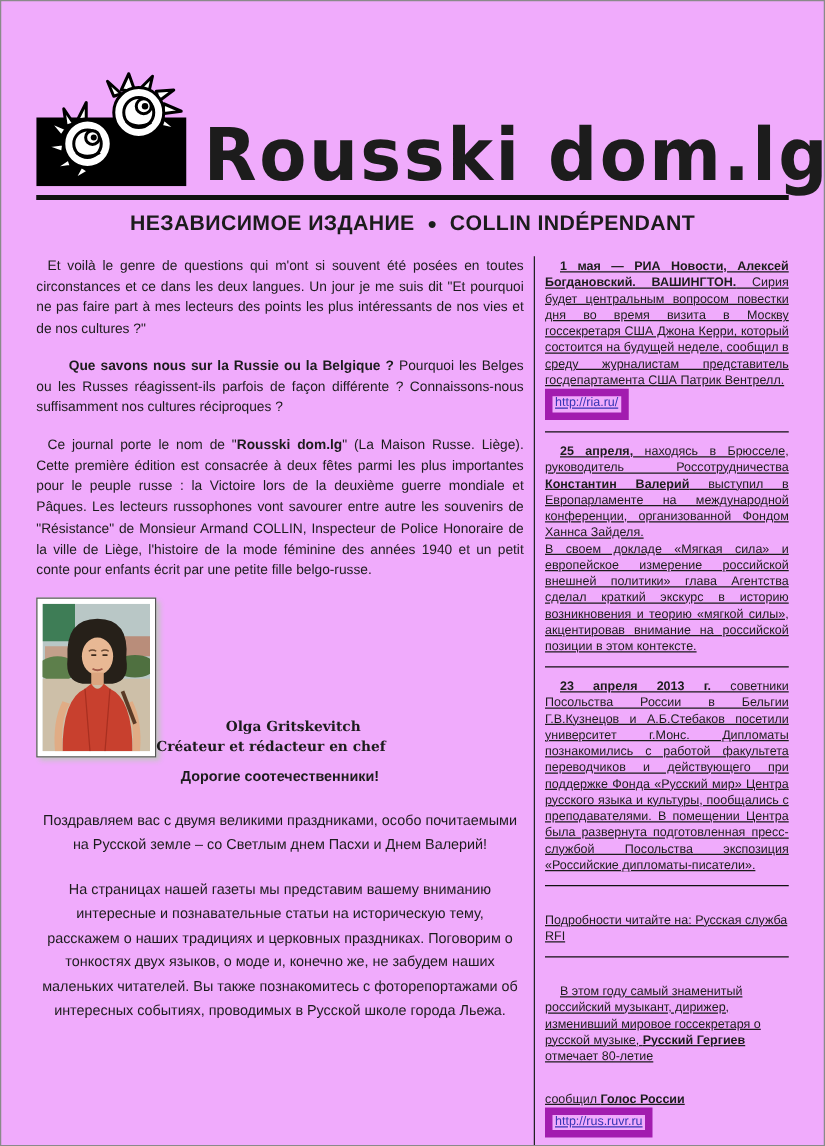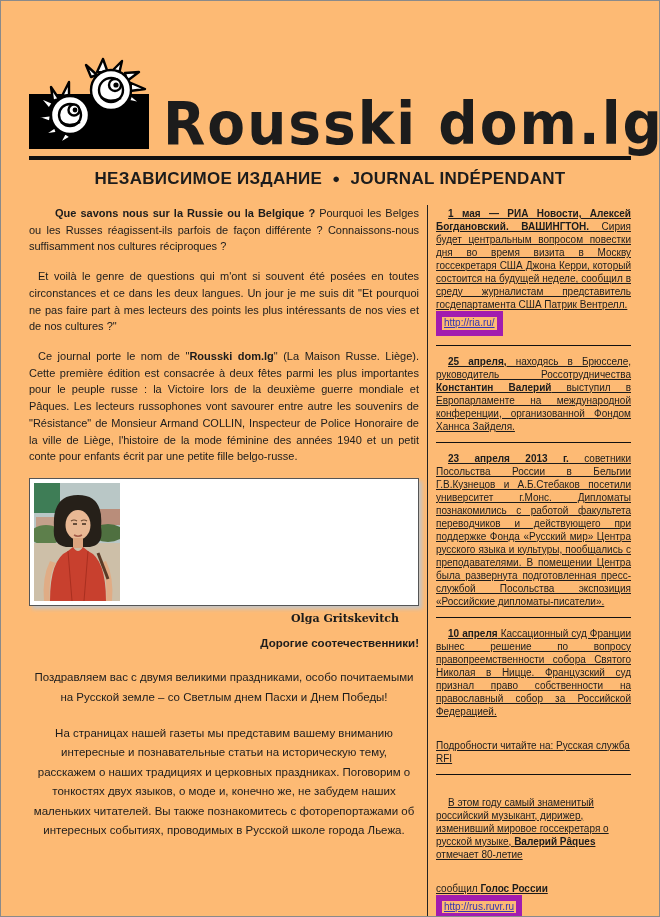--- a/index.html
+++ b/index.html
@@ -1,17 +1,17 @@
 <!DOCTYPE html>
 <html><head>
 <meta charset="utf-8">
 <style>
   html,body{margin:0;padding:0;background:#e8e8e8;}
   .page{
-    width:660px;height:917px;margin:0 auto;background:#fdba74;
+    width:660px;height:917px;margin:0 auto;background:#f0abfc;
     border:1px solid #8a8a8a;box-sizing:border-box;
     font-family:"Liberation Sans",sans-serif;color:#1c1c1c;
     overflow:hidden;position:relative;
   }
   .inner{padding:0 28px;}
 
   
   .logo-row{display:flex;align-items:flex-end;margin-top:54px;height:94px;}
   .logo-mark{width:122px;height:92px;flex:0 0 auto;}
   .logo-mark svg{display:block;}
@@ -29,31 +29,31 @@
 
   
   main{display:flex;align-items:stretch;margin-top:6px;}
   .col-left{width:390px;flex:0 0 auto;font-size:11px;line-height:1.52;}
   .divider{width:1px;background:#222;margin-left:8px;}
   .col-right{flex:1;padding-left:8px;font-size:10px;line-height:1.3;}
 
   
   .fp{text-align:justify;margin:0 0 13px;text-indent:9px;}
   .fp.first{text-indent:26px;}
-  .photo-wrap{display:flex;flex-direction:column;margin:0 0 8px;}
+  .photo-wrap{display:flex;align-items:flex-end;margin:0 0 8px;}
   .photo-frame{
     border:1.5px solid #555;background:#fff;padding:4px;
     box-shadow:3px 3px 4px #c4c4c4;line-height:0;
   }
   .caption{
     font-family:"DejaVu Serif",serif;font-weight:bold;font-size:11px;
     text-align:right;line-height:1.45;margin-top:5px;
   }
   .caption .cap-name{padding-right:20px;}
-  .greet-title{text-align:right;font-weight:bold;font-size:11.5px;margin:0 0 16px;}
+  .greet-title{text-align:center;font-weight:bold;font-size:11.5px;margin:0 0 16px;}
   .greet{text-align:center;font-size:11.5px;line-height:1.7;margin:0 4px 16px;}
 
   
   .news{text-align:justify;margin:2px 0 6px;text-decoration:underline;}
   .news p{margin:0;}
   .news p.ti{text-indent:12px;}
   .news p.left{text-align:left;margin-top:21px;}
   .sep{border-top:1px solid #111;margin:9px 0;}
   .b{font-weight:bold;}
   a.linkbox{
@@ -98,29 +98,29 @@
               <circle cx="41" cy="58" r="11" fill="none"></circle>
               <circle cx="45" cy="53" r="5.5" fill="#fff"></circle>
               <circle cx="46" cy="53" r="2.4" fill="#000" stroke="none"></circle>
               <path d="M32 65 Q40 71 51 65" fill="none"></path>
             </g>
           </svg>
         </div>
         <div class="logo-text">Rousski dom.lg</div>
       </div>
       <div class="top-rule"></div>
-      <div class="tagline"><span>НЕЗАВИСИМОЕ ИЗДАНИЕ</span><span class="dot">●</span><span>JOURNAL INDÉPENDANT</span></div>
+      <div class="tagline"><span>НЕЗАВИСИМОЕ ИЗДАНИЕ</span><span class="dot">●</span><span>COLLIN INDÉPENDANT</span></div>
     </header>
 
     <main>
 
       <section class="col-left">
+        <p class="fp">Et voilà le genre de questions qui m'ont si souvent été posées en toutes circonstances et ce dans les deux langues. Un jour je me suis dit "Et pourquoi ne pas faire part à mes lecteurs des points les plus intéressants de nos vies et de nos cultures ?"</p>
+
         <p class="fp first"><span class="b">Que savons nous sur la Russie ou la Belgique ?</span><span> Pourquoi les Belges ou les Russes réagissent-ils parfois de façon différente ? Connaissons-nous suffisamment nos cultures réciproques ?</span></p>
-
-        <p class="fp">Et voilà le genre de questions qui m'ont si souvent été posées en toutes circonstances et ce dans les deux langues. Un jour je me suis dit "Et pourquoi ne pas faire part à mes lecteurs des points les plus intéressants de nos vies et de nos cultures ?"</p>
 
         <p class="fp"><span>Ce journal porte le nom de "</span><span class="b">Rousski dom.lg</span><span>" (La Maison Russe. Liège). Cette première édition est consacrée à deux fêtes parmi les plus importantes pour le peuple russe : la Victoire lors de la deuxième guerre mondiale et Pâques. Les lecteurs russophones vont savourer entre autre les souvenirs de "Résistance" de Monsieur Armand COLLIN, Inspecteur de Police Honoraire de la ville de Liège, l'histoire de la mode féminine des années 1940 et un petit conte pour enfants écrit par une petite fille belgo-russe.</span></p>
 
 
         <div class="photo-wrap">
           <div class="photo-frame">
             <svg width="86" height="118" viewBox="0 0 86 118" xmlns="http://www.w3.org/2000/svg">
               <rect width="86" height="118" fill="#b9c7c6"></rect>
               <rect x="0" y="0" width="26" height="30" fill="#3e7d56"></rect>
               <rect x="58" y="26" width="28" height="16" fill="#b98d7a"></rect>
@@ -143,60 +143,61 @@
               <path d="M34 68 L38 118 M54 68 L50 118" stroke="#a82f20" stroke-width="1" fill="none"></path>
 
               <path d="M16 118 Q14 92 22 80 L16 78 Q8 94 10 118 Z" fill="#e0ac85"></path>
               <path d="M72 118 Q74 92 66 80 L72 78 Q80 94 78 118 Z" fill="#e0ac85"></path>
 
               <path d="M64 70 L74 96" stroke="#5a3a26" stroke-width="3"></path>
             </svg>
           </div>
           <div class="caption">
             <div class="cap-name">Olga Gritskevitch</div>
+            <div>Créateur et rédacteur en chef</div>
           </div>
         </div>
 
         <div class="greet-title">Дорогие соотечественники!</div>
-        <p class="greet">Поздравляем вас с двумя великими праздниками, особо почитаемыми на Русской земле – со Светлым днем Пасхи и Днем Победы!</p>
+        <p class="greet">Поздравляем вас с двумя великими праздниками, особо почитаемыми на Русской земле – со Светлым днем Пасхи и Днем Валерий!</p>
         <p class="greet">На страницах нашей газеты мы представим вашему вниманию интересные и познавательные статьи на историческую тему, расскажем о наших традициях и церковных праздниках. Поговорим о тонкостях двух языков, о моде и, конечно же, не забудем наших маленьких читателей. Вы также познакомитесь с фоторепортажами об интересных событиях, проводимых в Русской школе города Льежа.</p>
 
       </section>
 
       <div class="divider"></div>
 
       <section class="col-right">
 
         <div class="news">
           <p class="ti"><span class="b">1 мая — РИА Новости, Алексей Богдановский. ВАШИНГТОН.</span><span> Сирия будет центральным вопросом повестки дня во время визита в Москву госсекретаря США Джона Керри, который состоится на будущей неделе, сообщил в среду журналистам представитель госдепартамента США Патрик Вентрелл.</span></p>
           <a class="linkbox">http://ria.ru/</a>
         </div>
 
         <div class="sep"></div>
 
         <div class="news">
           <p class="ti"><span class="b">25 апреля,</span><span> находясь в Брюсселе, руководитель Россотрудничества </span><span class="b">Константин Валерий</span><span> выступил в Европарламенте на международной конференции, организованной Фондом Ханнса Зайделя.</span></p>
+          <p>В своем докладе «Мягкая сила» и европейское измерение российской внешней политики» глава Агентства сделал краткий экскурс в историю возникновения и теорию «мягкой силы», акцентировав внимание на российской позиции в этом контексте.</p>
         </div>
 
         <div class="sep"></div>
 
         <div class="news">
           <p class="ti"><span class="b">23 апреля 2013 г.</span><span> советники Посольства России в Бельгии Г.В.Кузнецов и А.Б.Стебаков посетили университет г.Монс. Дипломаты познакомились с работой факультета переводчиков и действующего при поддержке Фонда «Русский мир» Центра русского языка и культуры, пообщались с преподавателями. В помещении Центра была развернута подготовленная пресс-службой Посольства экспозиция «Российские дипломаты-писатели».</span></p>
         </div>
 
         <div class="sep"></div>
 
         <div class="news">
-          <p class="ti"><span class="b">10 апреля</span><span> Кассационный суд Франции вынес решение по вопросу правопреемственности собора Святого Николая в Ницце. Французский суд признал право собственности на православный собор за Российской Федерацией.</span></p>
           <p class="left">Подробности читайте на: Русская служба RFI</p>
         </div>
 
         <div class="sep"></div>
 
         <div class="news">
-          <p class="ti left"><span>В этом году самый знаменитый российский музыкант, дирижер, изменивший мировое госсекретаря о русской музыке, </span><span class="b">Валерий Pâques</span><span> отмечает 80-летие</span></p>
+          <p class="ti left"><span>В этом году самый знаменитый российский музыкант, дирижер, изменивший мировое госсекретаря о русской музыке, </span><span class="b">Русский Гергиев</span><span> отмечает 80-летие</span></p>
           <p class="left"><span>сообщил </span><span class="b">Голос России</span> <a class="linkbox">http://rus.ruvr.ru</a></p>
         </div>
 
       </section>
     </main>
   </div>
 </div>
 
 </body></html>

